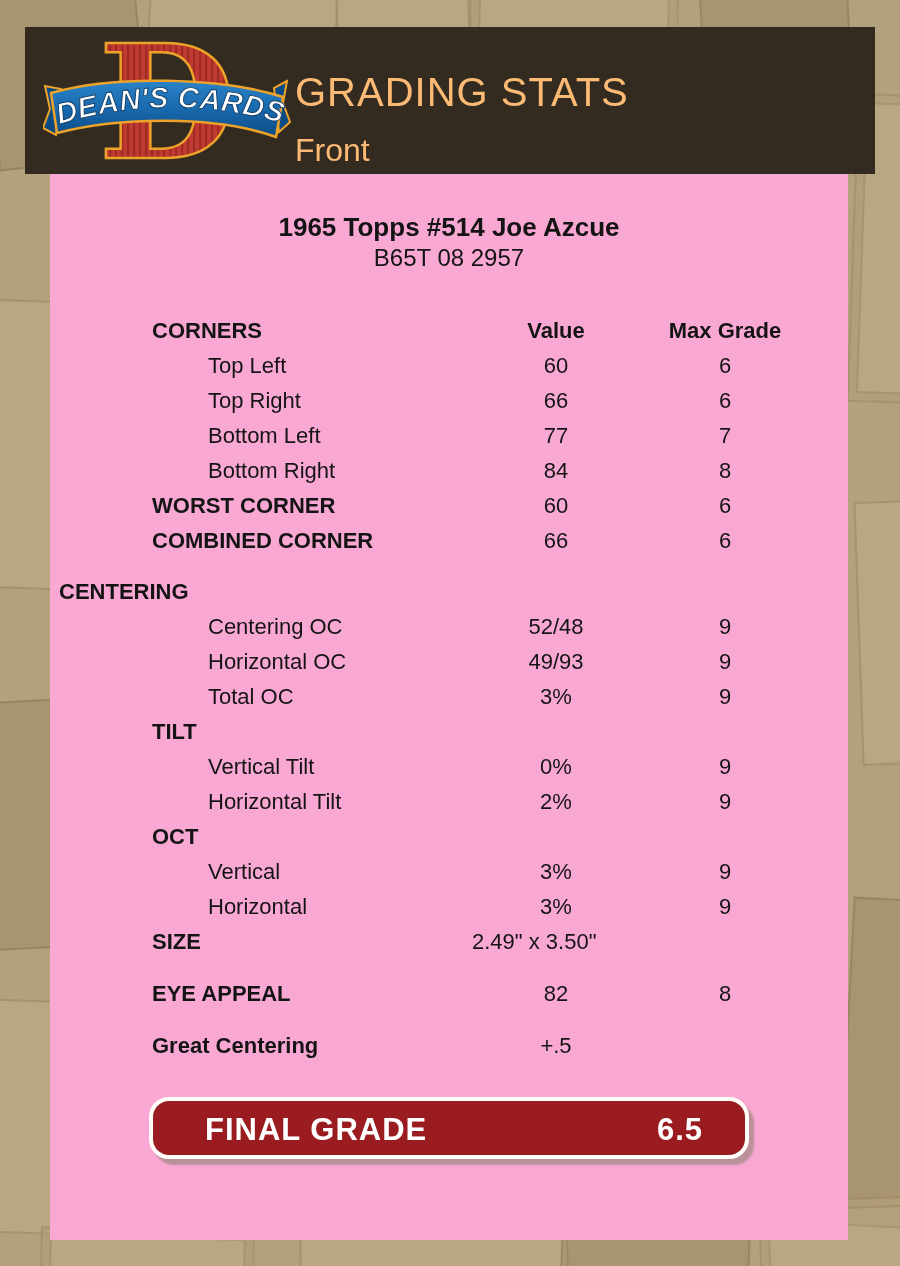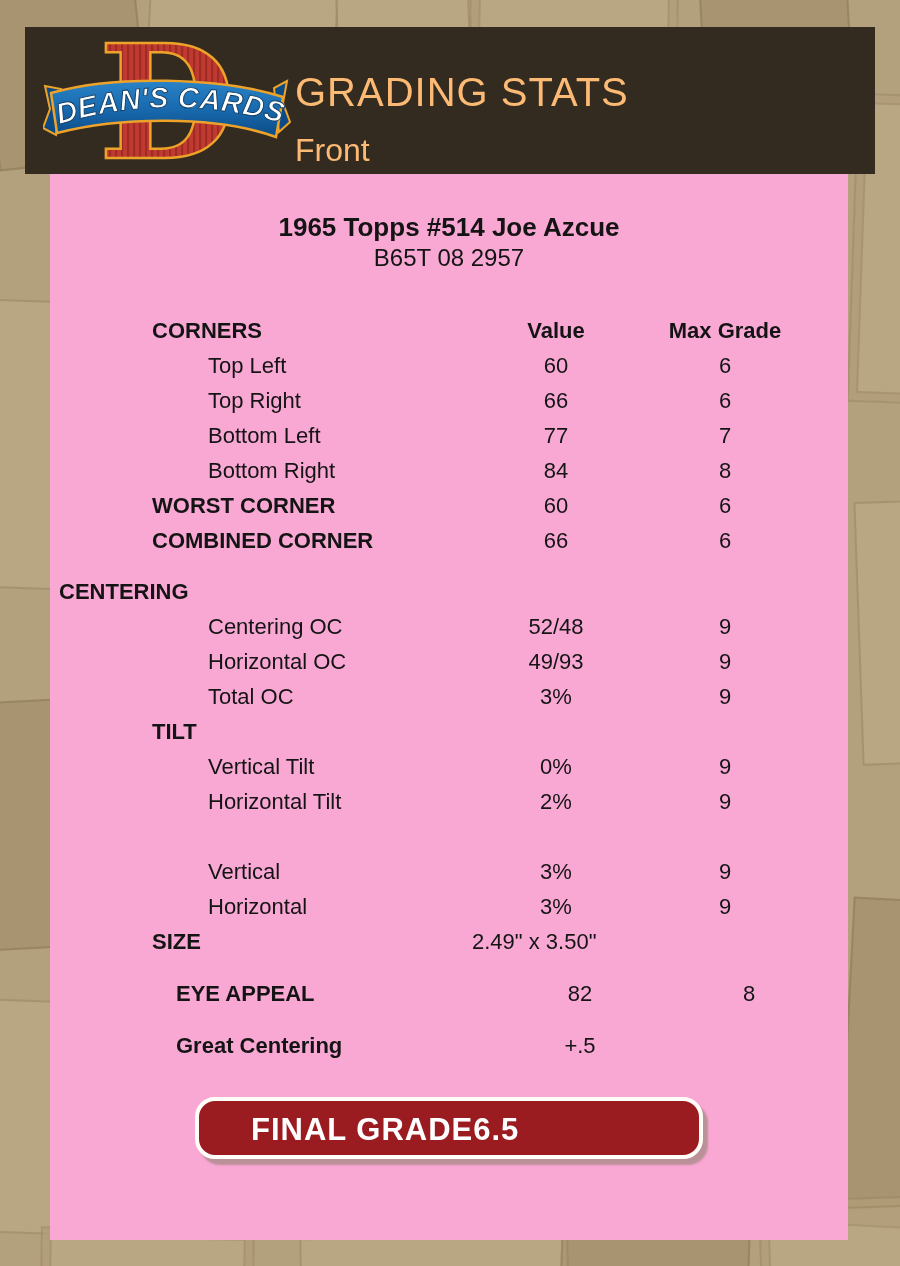--- a/index.html
+++ b/index.html
@@ -51,29 +51,29 @@
   .grading-table { margin-top: 40px; }
   .trow {
     display: grid; grid-template-columns: 318px 172px 166px;
     padding-left: 102px; height: 35px; line-height: 35px; font-size: 22px;
   }
   .trow .c { white-space: nowrap; overflow: visible; }
   .c.val, .c.max { text-align: center; }
   .c.ind { padding-left: 56px; }
   .b { font-weight: bold; }
   .gap16 { margin-top: 16px; padding-left: 9px; }
-  .gap17 { margin-top: 17px; margin-left: 24px; }
+  .gap17 { margin-top: 17px; }
   .c.val.size-val { text-align: left; padding-left: 2px; }
 
   
   .final-grade {
-    width: 508px; height: 62px; margin: 34px auto 0; box-sizing: border-box;
+    width: 600px; height: 62px; margin: 34px auto 0; box-sizing: border-box;
     background: #9b1c20; border: 4px solid #fffef8; border-radius: 20px;
     box-shadow: 5px 6px 2px rgba(137, 125, 104, .55);
-    display: flex; align-items: center; justify-content: flex-start;
+    display: flex; align-items: center; justify-content: space-between;
     padding: 4px 42px 0 52px;
     color: #ffffff; font-size: 31px; font-weight: bold; letter-spacing: 1px;
   }
 </style>
 </head>
 <body>
 
 <div class="page">
 
   <div>
@@ -201,20 +201,21 @@
         <div class="c val">0%</div>
         <div class="c max">9</div>
       </div>
       <div class="trow">
         <div class="c label ind">Horizontal Tilt</div>
         <div class="c val">2%</div>
         <div class="c max">9</div>
       </div>
 
       <div class="trow">
+        <div class="c label b">OCT</div>
         <div class="c val"></div>
         <div class="c max"></div>
       </div>
       <div class="trow">
         <div class="c label ind">Vertical</div>
         <div class="c val">3%</div>
         <div class="c max">9</div>
       </div>
       <div class="trow">
         <div class="c label ind">Horizontal</div>

